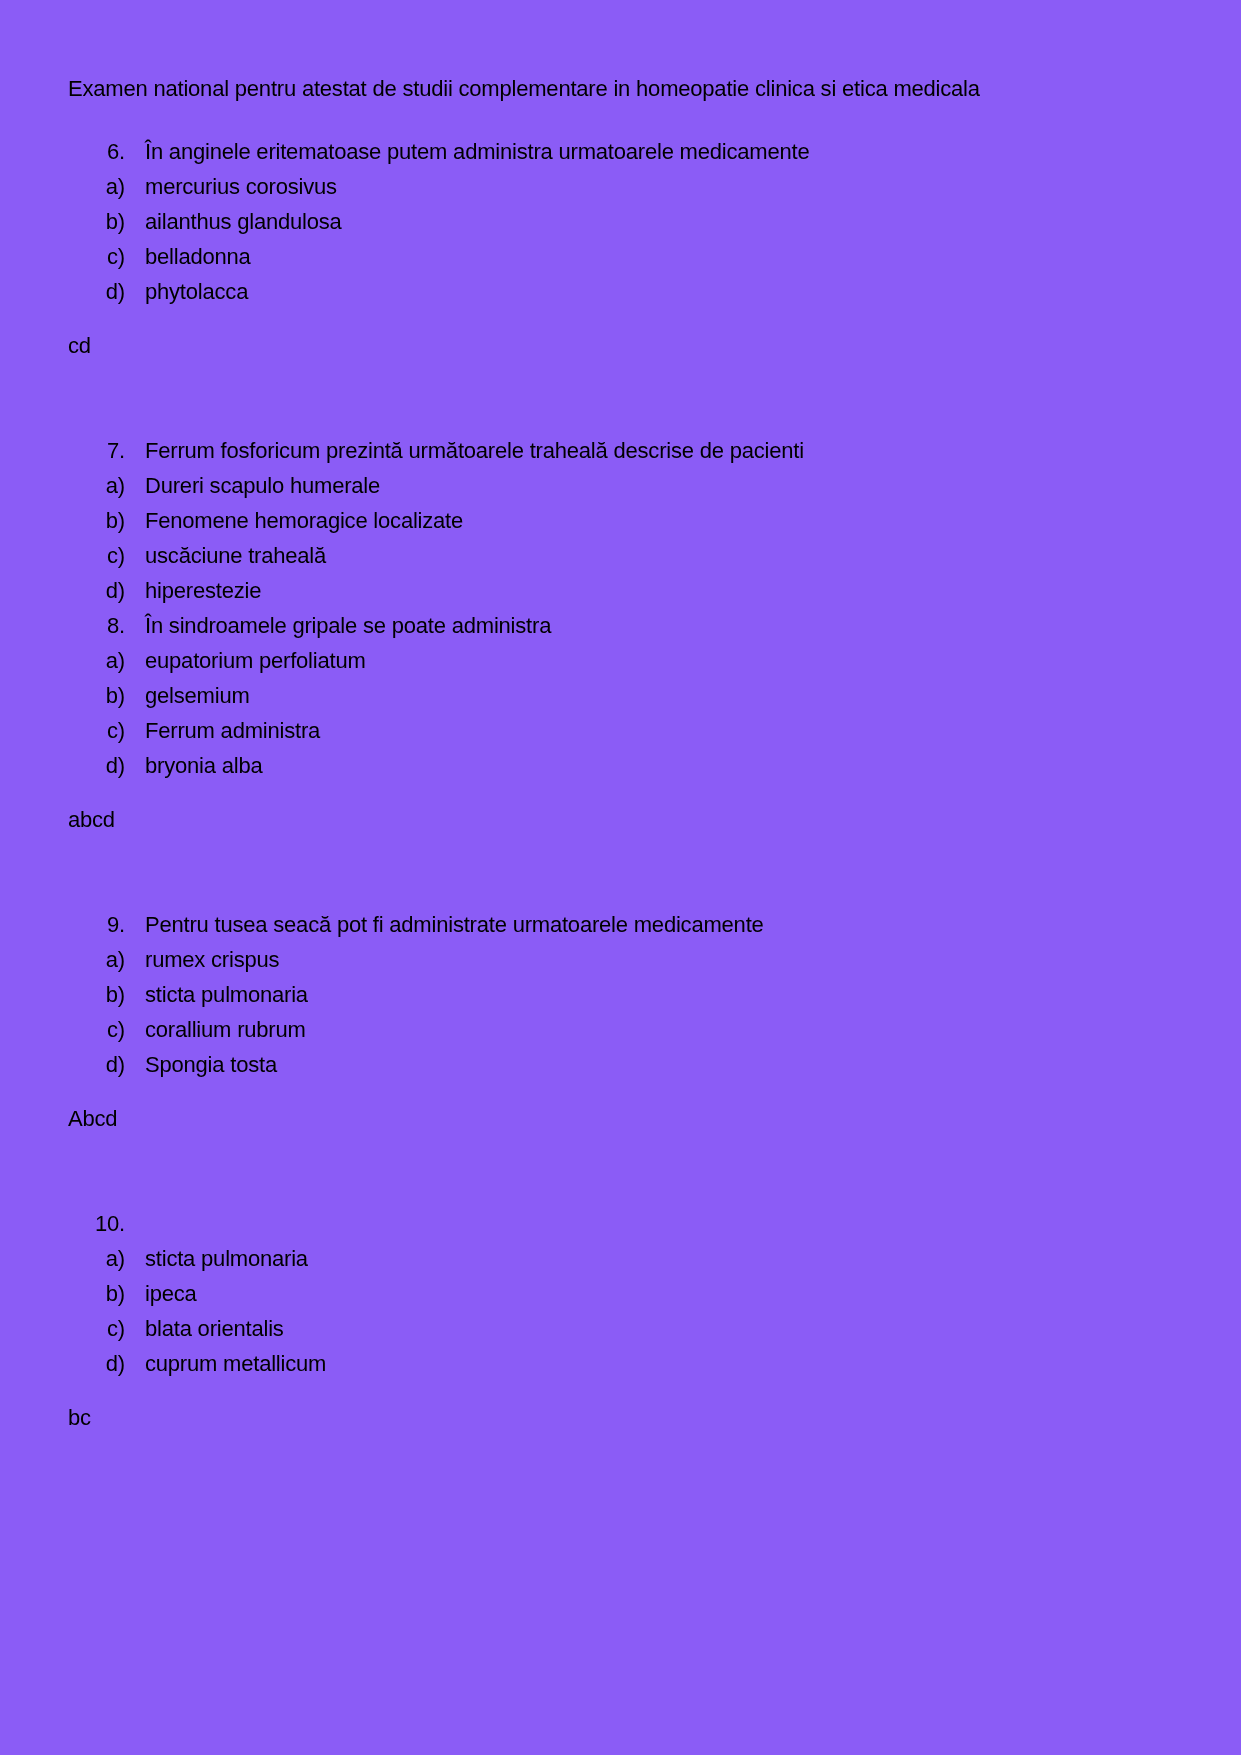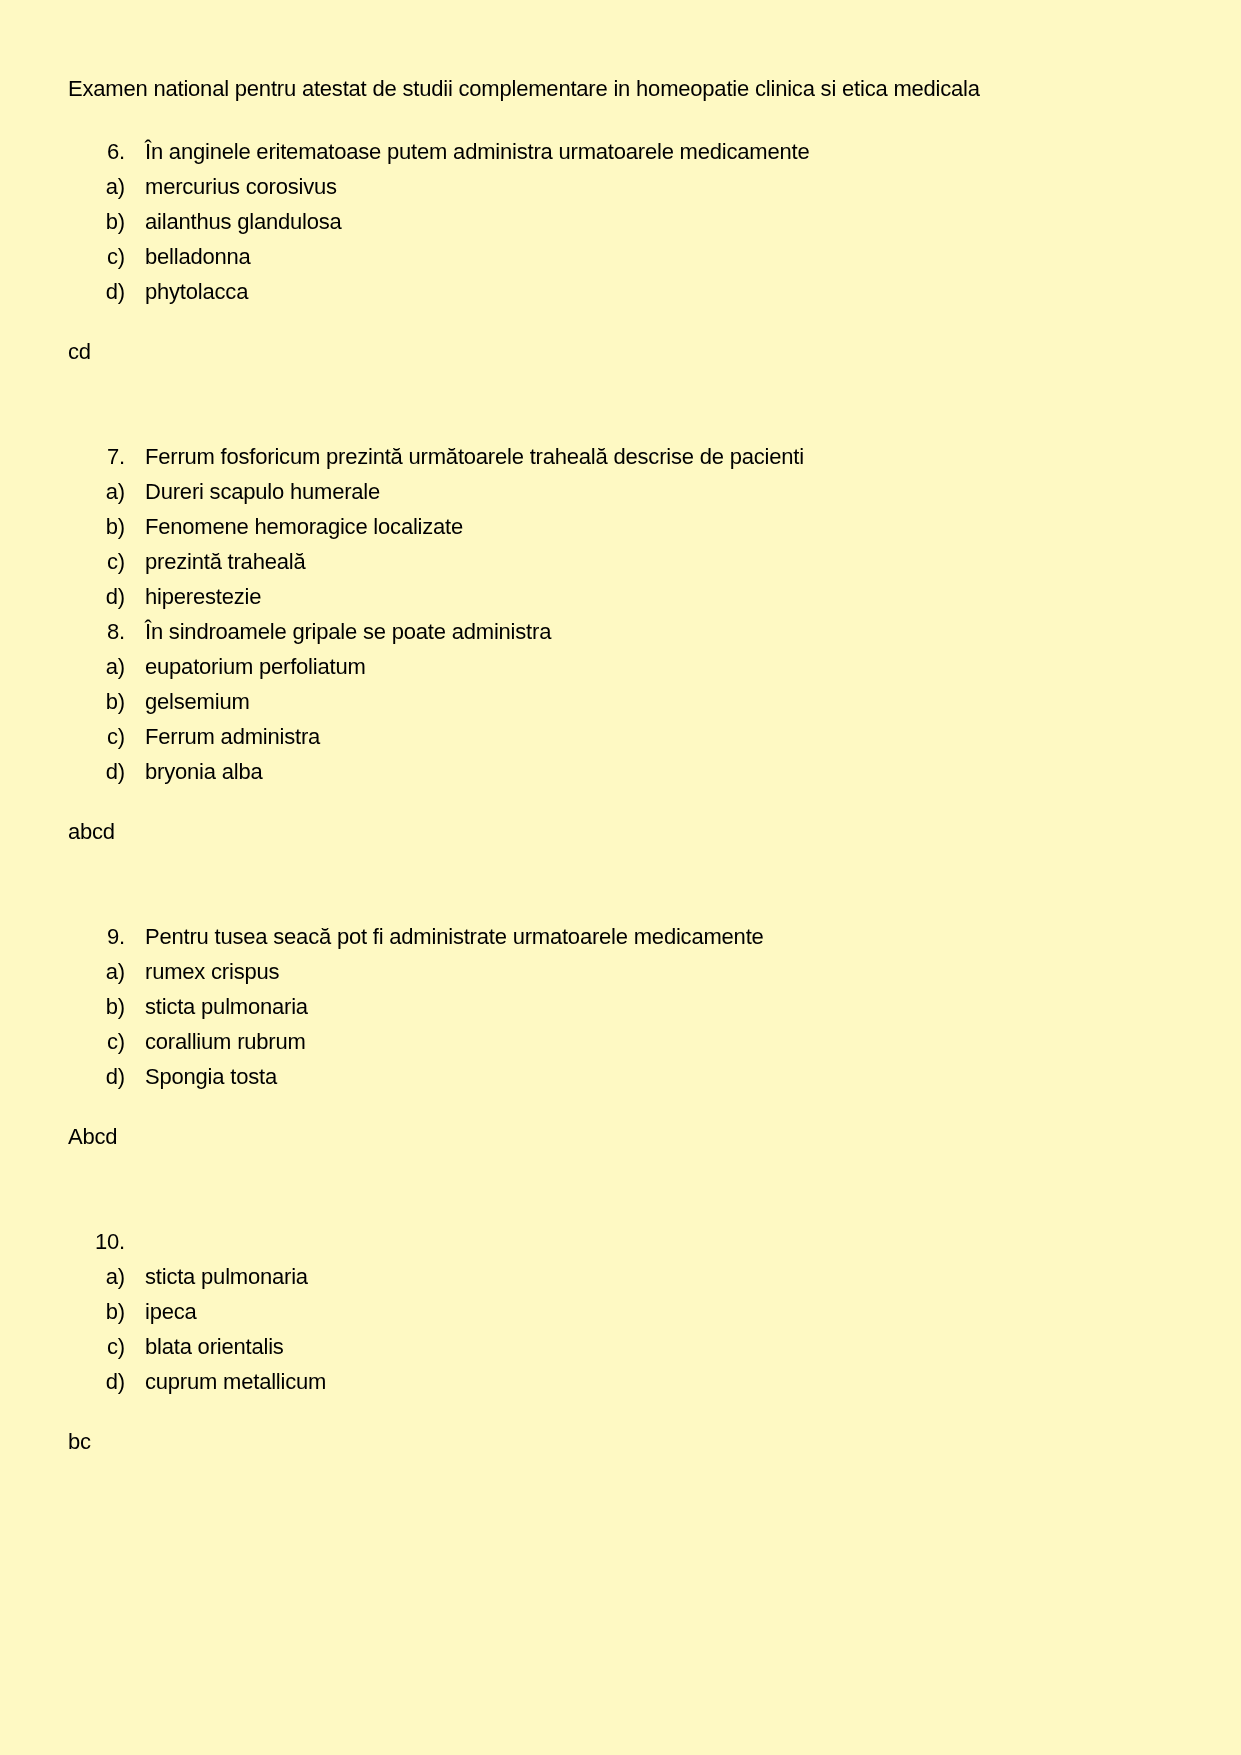--- a/index.html
+++ b/index.html
@@ -14,21 +14,21 @@
     font-family: "Liberation Sans", sans-serif;
     font-size: 22px;
     letter-spacing: -0.2px;
     overflow: hidden;
   }
   .page {
     box-sizing: border-box;
     width: 1241px;
     height: 1755px;
     padding: 74px 70px 0 68px;
-    background: #fef9c3;
+    background: #8b5cf6;
   }
   .doc-header {
     line-height: 30px;
     margin-bottom: 30px;
     white-space: nowrap;
   }
   .question-block {
     margin: 0;
   }
   .q-line, .opt-line {
@@ -39,21 +39,21 @@
   .marker {
     flex: none;
     width: 57px;
     text-align: right;
   }
   .q-text {
     margin-left: 20px;
   }
   .answer {
     line-height: 26px;
-    margin-top: 30px;
+    margin-top: 24px;
     margin-bottom: 74px;
   }
 </style>
 </head>
 <body>
 
 <div class="page">
   <div class="doc-header">
     <div class="title-line">Examen national pentru atestat de studii complementare in homeopatie clinica si etica medicala</div>
   </div>
@@ -89,21 +89,21 @@
         <div class="opt-line">
           <span class="marker">a)</span>
           <span class="q-text">Dureri scapulo humerale</span>
         </div>
         <div class="opt-line">
           <span class="marker">b)</span>
           <span class="q-text">Fenomene hemoragice localizate</span>
         </div>
         <div class="opt-line">
           <span class="marker">c)</span>
-          <span class="q-text">prezintă traheală</span>
+          <span class="q-text">uscăciune traheală</span>
         </div>
         <div class="opt-line">
           <span class="marker">d)</span>
           <span class="q-text">hiperestezie</span>
         </div>
       </section>
       <section class="question-block">
         <div class="q-line">
           <span class="marker">8.</span>
           <span class="q-text">În sindroamele gripale se poate administra</span>

